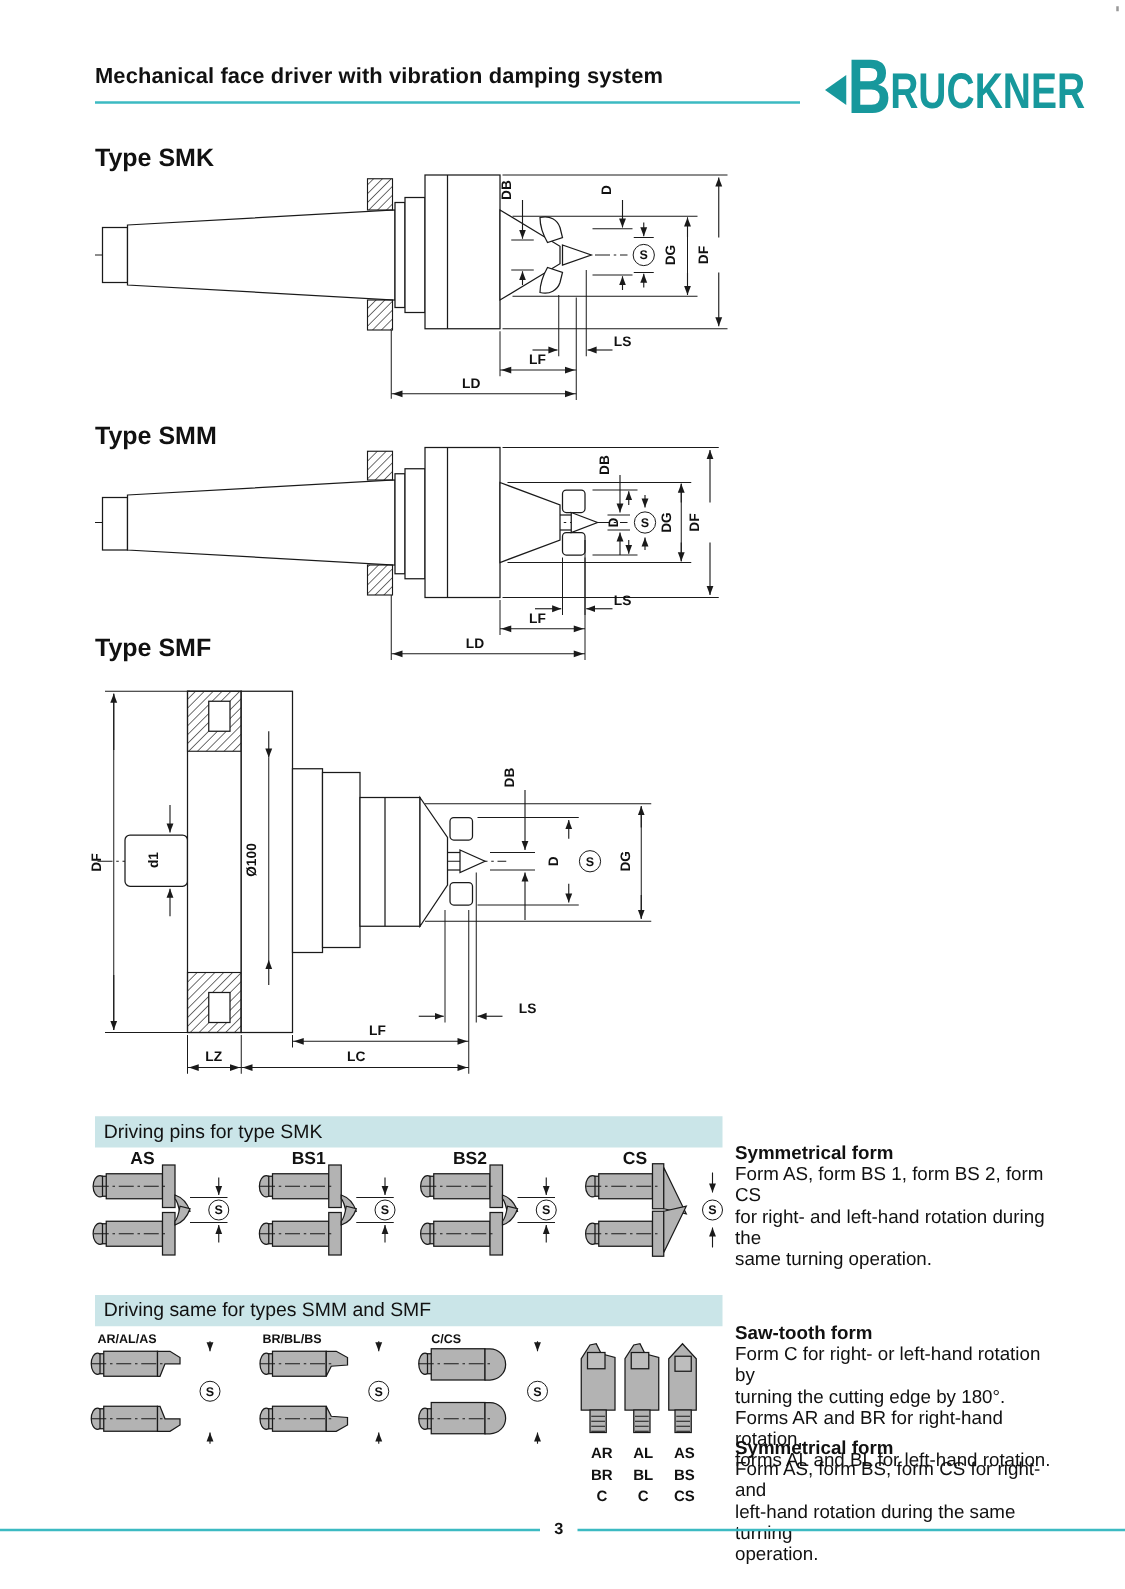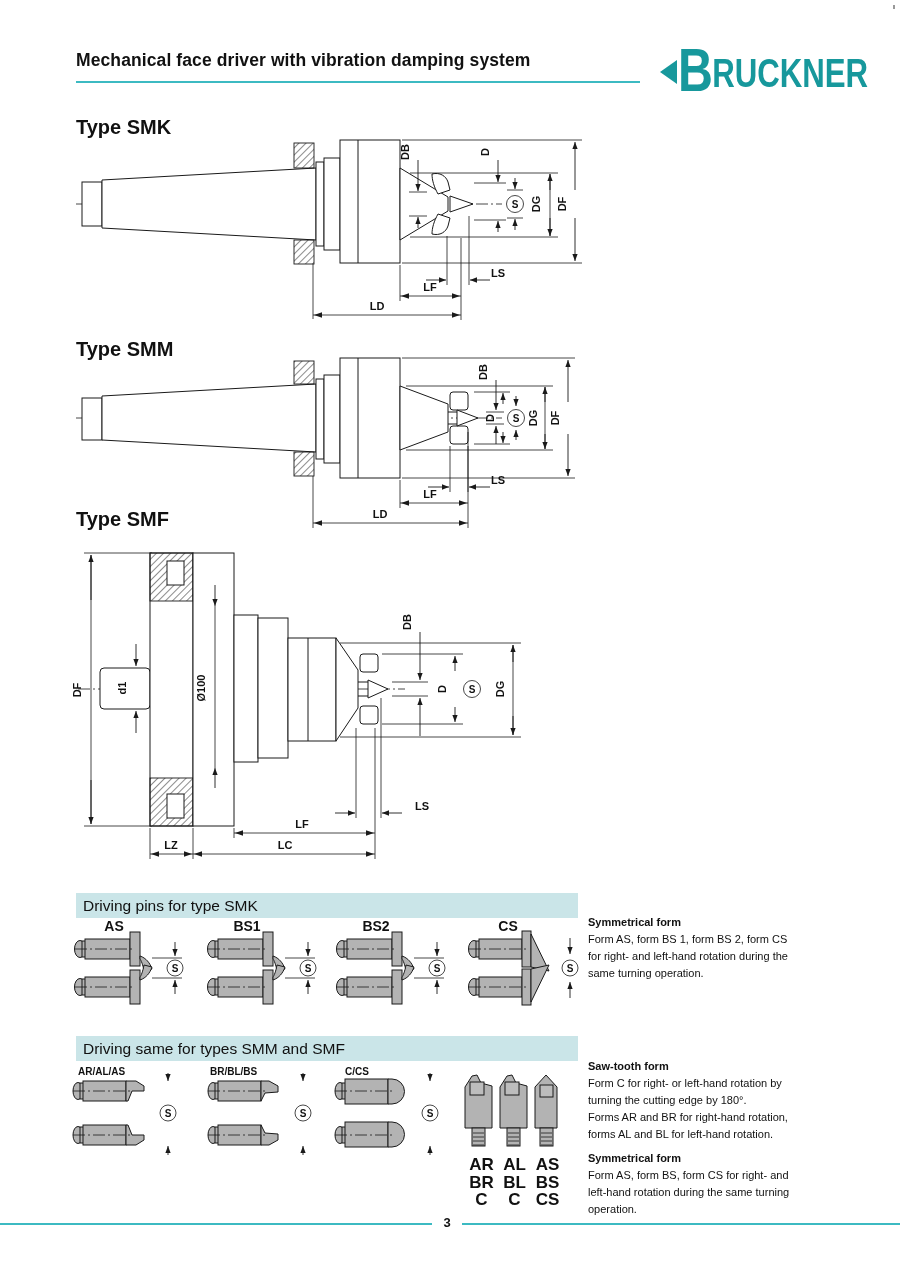--- a/index.html
+++ b/index.html
@@ -15,25 +15,25 @@
   #logo .scale{display:flex;align-items:flex-end;transform:scaleX(0.78);transform-origin:left bottom;}
   #logo .lb{font-size:62px;line-height:0.78;font-weight:700;color:#17989c;letter-spacing:-1px;}
   #logo .lr{font-size:40px;line-height:0.78;font-weight:700;color:#17989c;letter-spacing:0;margin-bottom:5px;}
   .type-heading{font-size:20px;font-weight:700;text-align:center;}
   
   .band{width:502px;height:25px;background:#cae5e8;line-height:25px;font-size:15.5px;font-weight:400;
         padding-left:7px;box-sizing:border-box;}
   
   .pin-label{font-size:14px;font-weight:700;text-align:center;width:84px;}
   .pin-label-left{font-size:10px;font-weight:700;}
-  .note{width:254px;font-size:11px;line-height:17px;}
+  .note{width:254px;font-size:15px;line-height:17px;}
   .note .nt{font-weight:700;}
   .note .nb{white-space:pre-line;}
   .matrix{display:grid;grid-template-columns:33px 33px 33px;grid-auto-rows:17.5px;
-          font-size:17px;font-weight:700;text-align:center;}
+          font-size:12px;font-weight:700;text-align:center;}
   
   .footrule{height:2px;background:#3cbac2;}
   #page-num{font-size:13px;font-weight:700;text-align:center;width:30px;}
   #corner-dot{left:893px;top:5px;width:2px;height:4px;background:#999;}
   
   svg{overflow:visible;}
   .o{fill:#fff;stroke:#1a1a1a;stroke-width:1;}
   .ln{stroke:#1a1a1a;stroke-width:1;fill:none;}
   .tn{stroke:#1a1a1a;stroke-width:0.8;fill:none;}
   .cl{stroke:#1a1a1a;stroke-width:0.8;fill:none;stroke-dasharray:12 3 2 3;}

